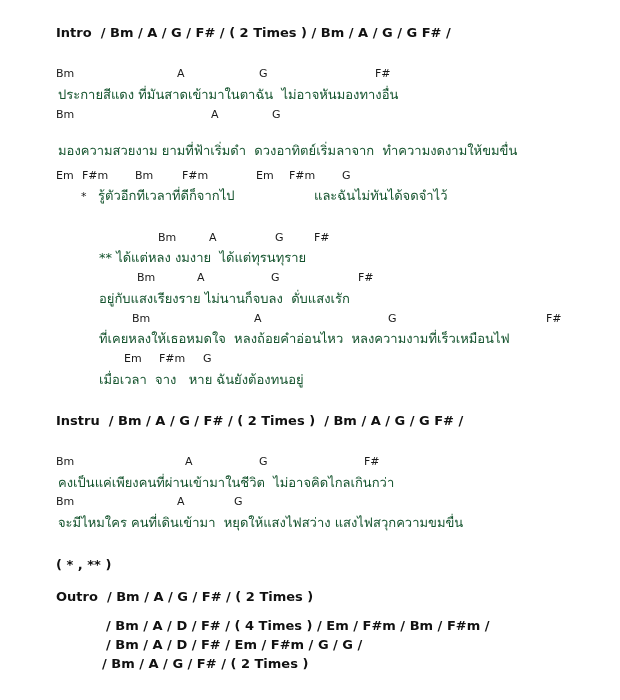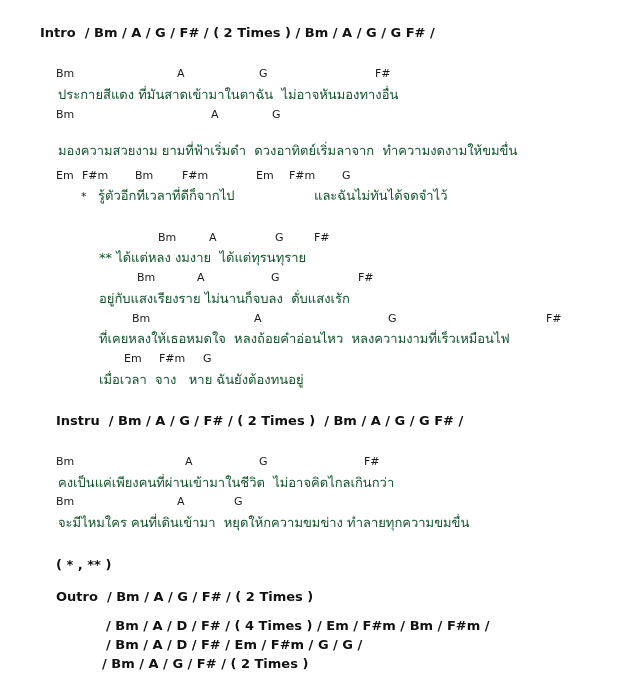--- a/index.html
+++ b/index.html
@@ -6,21 +6,21 @@
   body { width: 620px; height: 700px; position: relative; overflow: hidden;
          font-family: "DejaVu Sans", "Liberation Sans", sans-serif; color: #1a1a1a; }
   .ln { position: absolute; white-space: pre; line-height: 1; }
   .lyric { font-size: 13px; color: #14532d; }
   .sect { font-weight: bold; font-size: 13px; color: #111; }
   .c { position: absolute; font-weight: normal; font-size: 11px; white-space: pre; }
 </style>
 </head>
 <body>
 
-<div class="ln sect" style="left:40px;top:26px;">Intro  / Bm / A / G / F# / ( 2 Times ) / Bm / A / G / G F# /</div>
+<div class="ln sect" style="left:56px;top:26px;">Intro  / Bm / A / G / F# / ( 2 Times ) / Bm / A / G / G F# /</div>
 
 <div>
   <span class="c" style="left:56px;top:67px;">Bm</span>
   <span class="c" style="left:177px;top:67px;">A</span>
   <span class="c" style="left:259px;top:67px;">G</span>
   <span class="c" style="left:375px;top:67px;">F#</span>
   <div class="ln lyric" style="left:58px;top:88px;">ประกายสีแดง ที่มันสาดเข้ามาในตาฉัน  ไม่อาจหันมองทางอื่น</div>
 
   <span class="c" style="left:56px;top:108px;">Bm</span>
   <span class="c" style="left:211px;top:108px;">A</span>
@@ -71,21 +71,21 @@
 <div>
   <span class="c" style="left:56px;top:455px;">Bm</span>
   <span class="c" style="left:185px;top:455px;">A</span>
   <span class="c" style="left:259px;top:455px;">G</span>
   <span class="c" style="left:364px;top:455px;">F#</span>
   <div class="ln lyric" style="left:58px;top:476px;">คงเป็นแค่เพียงคนที่ผ่านเข้ามาในชีวิต  ไม่อาจคิดไกลเกินกว่า</div>
 
   <span class="c" style="left:56px;top:495px;">Bm</span>
   <span class="c" style="left:177px;top:495px;">A</span>
   <span class="c" style="left:234px;top:495px;">G</span>
-  <div class="ln lyric" style="left:58px;top:516px;">จะมีไหมใคร คนที่เดินเข้ามา  หยุดให้กความขมข่าง ทำลายทุกความขมขื่น</div>
+  <div class="ln lyric" style="left:58px;top:516px;">จะมีไหมใคร คนที่เดินเข้ามา  หยุดให้แสงไฟสว่าง แสงไฟสวุกความขมขื่น</div>
 </div>
 
 <div class="ln sect" style="left:56px;top:558px;">( * , ** )</div>
 
 <div>
   <div class="ln sect" style="left:56px;top:590px;">Outro  / Bm / A / G / F# / ( 2 Times )</div>
   <div class="ln sect" style="left:106px;top:619px;">/ Bm / A / D / F# / ( 4 Times ) / Em / F#m / Bm / F#m /</div>
   <div class="ln sect" style="left:106px;top:638px;">/ Bm / A / D / F# / Em / F#m / G / G /</div>
   <div class="ln sect" style="left:102px;top:657px;">/ Bm / A / G / F# / ( 2 Times )</div>
 </div>

